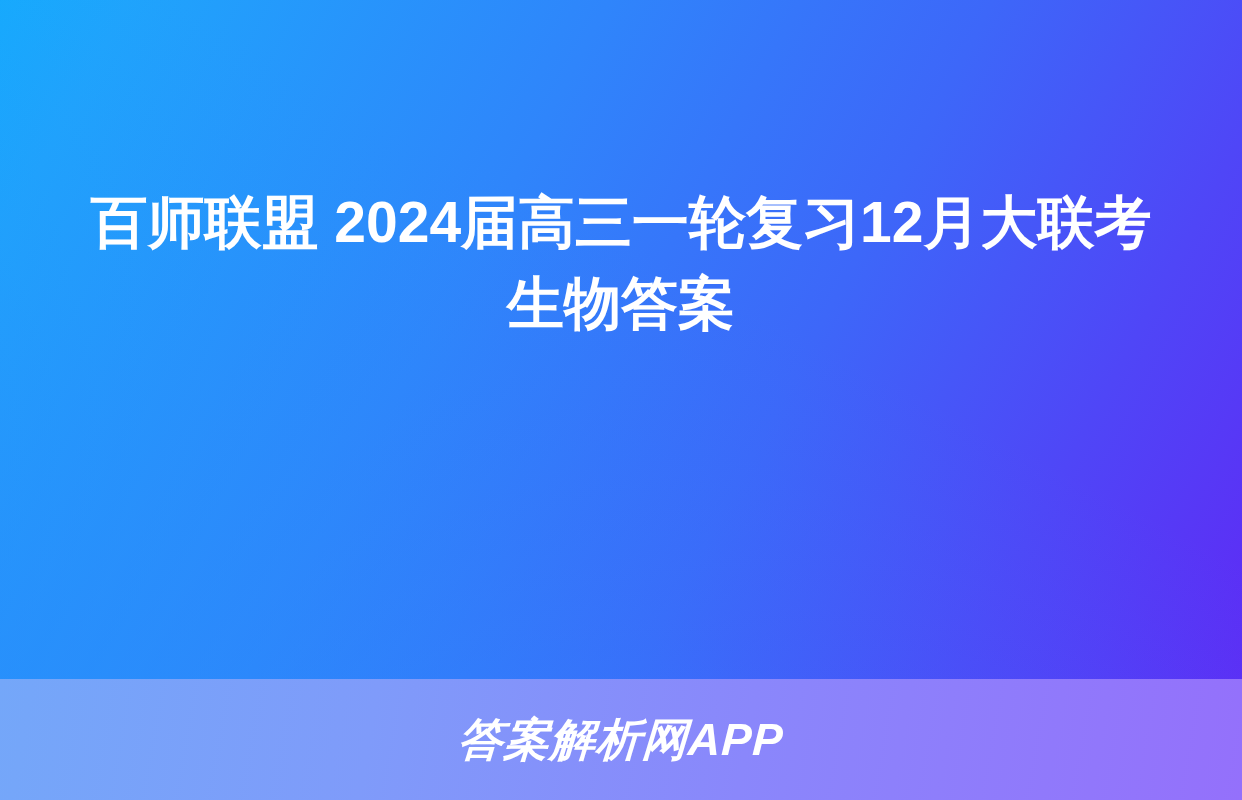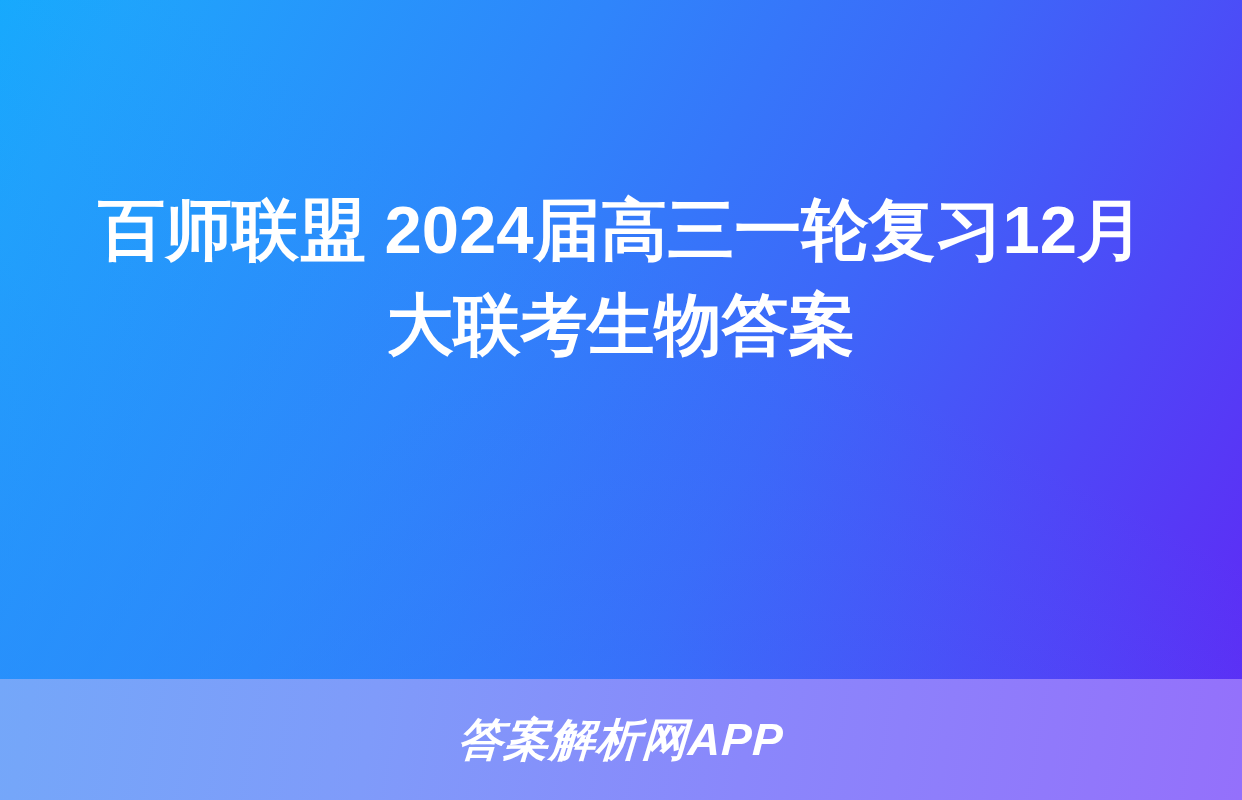--- a/index.html
+++ b/index.html
@@ -51,21 +51,21 @@
     pointer-events: none;
   }
 
   .hero-title {
     position: relative;
     z-index: 2;
     width: 1082px;
     margin: 0;
     text-align: center;
     color: #ffffff;
-    font-size: 67px;
+    font-size: 57px;
     line-height: 1.42;
     font-weight: 700;
     letter-spacing: 0px;
     word-break: break-word;
     text-rendering: optimizeLegibility;
   }
 
   
   .brand-band {
     position: absolute;

